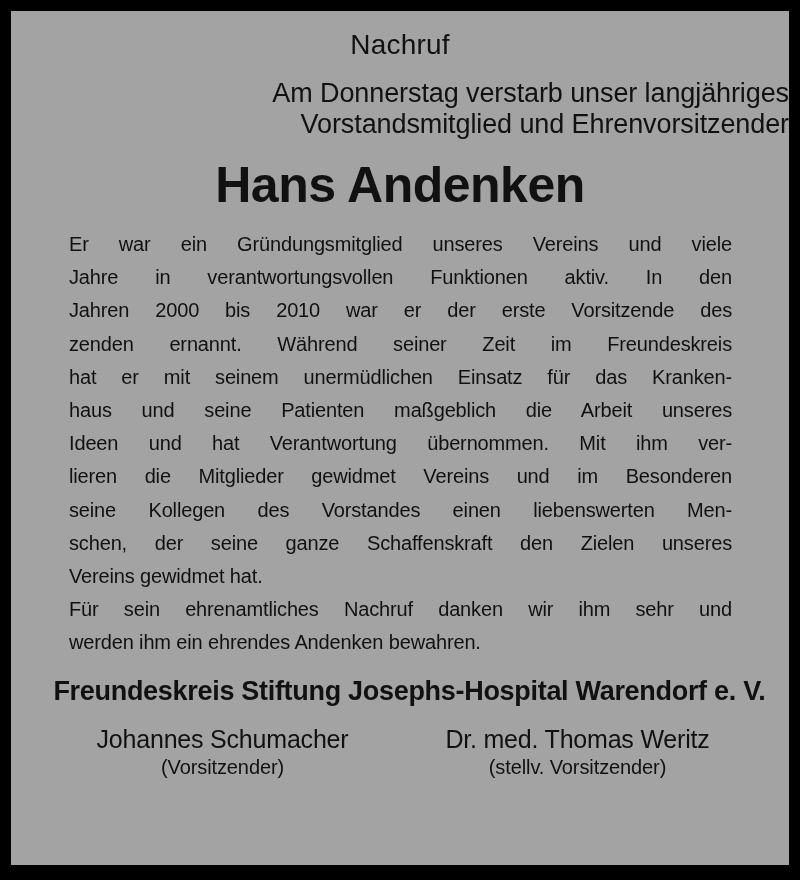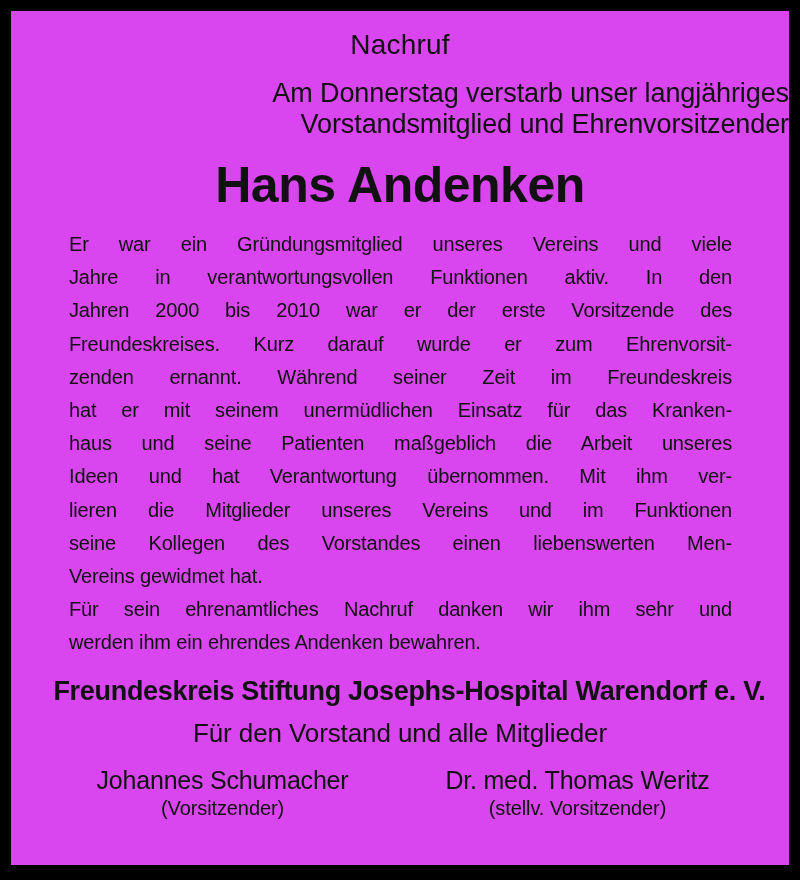--- a/index.html
+++ b/index.html
@@ -19,21 +19,21 @@
     width: 800px;
     height: 880px;
     background: #000000;
     padding: 11px 11px 15px 11px;
   }
 
   #notice-card {
     box-sizing: border-box;
     width: 100%;
     height: 100%;
-    background: #d946ef;
+    background: #a3a3a3;
     color: #111111;
     padding: 17px 0 0 0;
     display: block;
   }
 
   .center { text-align: center; }
 
   #nachruf-heading {
     font-size: 28px;
     font-weight: 400;
@@ -132,35 +132,34 @@
         <span class="intro-line">Am Donnerstag verstarb unser langjähriges</span>
         <span class="intro-line">Vorstandsmitglied und Ehrenvorsitzender</span>
       </div>
 
     <div id="deceased-name" class="center">Hans Andenken</div>
 
     <div id="body-block">
         <span class="body-line">Er war ein Gründungsmitglied unseres Vereins und viele</span>
         <span class="body-line">Jahre in verantwortungsvollen Funktionen aktiv. In den</span>
         <span class="body-line">Jahren 2000 bis 2010 war er der erste Vorsitzende des</span>
-        <span class="body-line">Freundeskreises. Kurz darauf wurde er zum Ehrenvorsit-</span>
         <span class="body-line">zenden ernannt. Während seiner Zeit im Freundeskreis</span>
         <span class="body-line">hat er mit seinem unermüdlichen Einsatz für das Kranken-</span>
         <span class="body-line">haus und seine Patienten maßgeblich die Arbeit unseres</span>
         <span class="body-line">Ideen und hat Verantwortung übernommen. Mit ihm ver-</span>
-        <span class="body-line">lieren die Mitglieder unseres Vereins und im Funktionen</span>
+        <span class="body-line">lieren die Mitglieder gewidmet Vereins und im Besonderen</span>
         <span class="body-line">seine Kollegen des Vorstandes einen liebenswerten Men-</span>
+        <span class="body-line">schen, der seine ganze Schaffenskraft den Zielen unseres</span>
         <span class="body-line last">Vereins gewidmet hat.</span>
         <span class="body-line">Für sein ehrenamtliches Nachruf danken wir ihm sehr und</span>
         <span class="body-line last">werden ihm ein ehrendes Andenken bewahren.</span>
       </div>
 
     <div id="org-name" class="center">Freundeskreis Stiftung Josephs-Hospital Warendorf e. V.</div>
 
-    <div id="board-line" class="center">Für den Vorstand und alle Mitglieder</div>
 
     <div id="signatories">
         <div class="signatory">
           <span class="sig-name">Johannes Schumacher</span>
           <span class="sig-role">(Vorsitzender)</span>
         </div>
         <div class="signatory">
           <span class="sig-name">Dr. med. Thomas Weritz</span>
           <span class="sig-role">(stellv. Vorsitzender)</span>
         </div>

